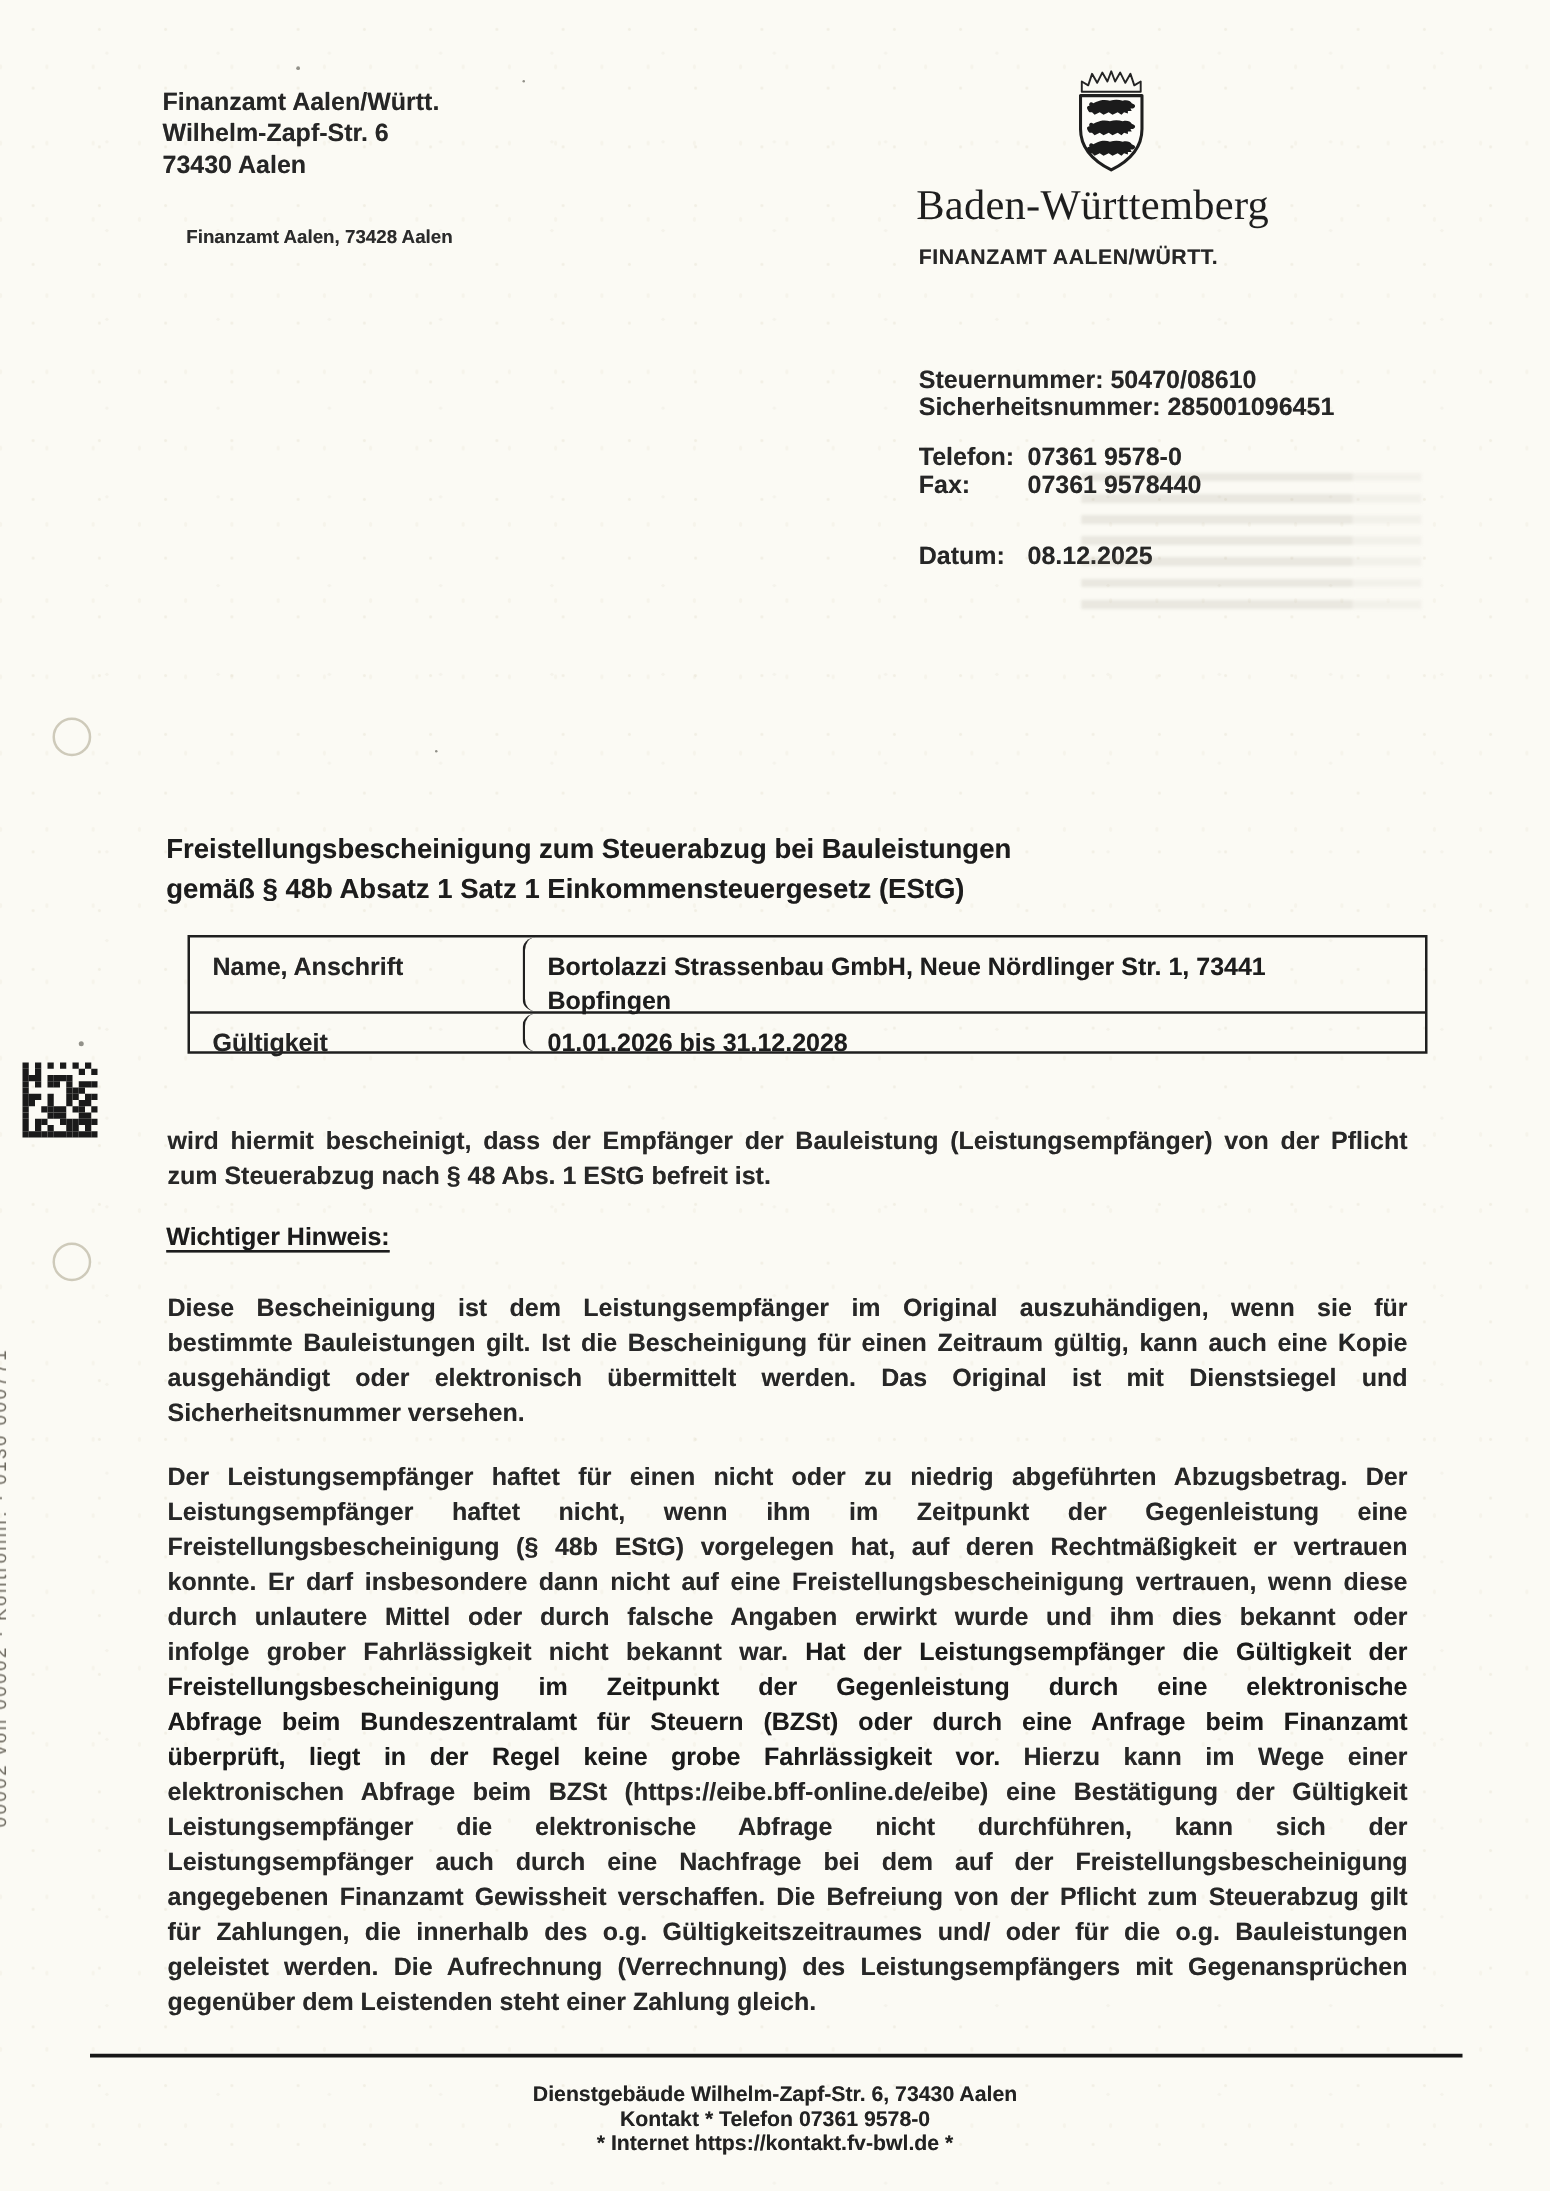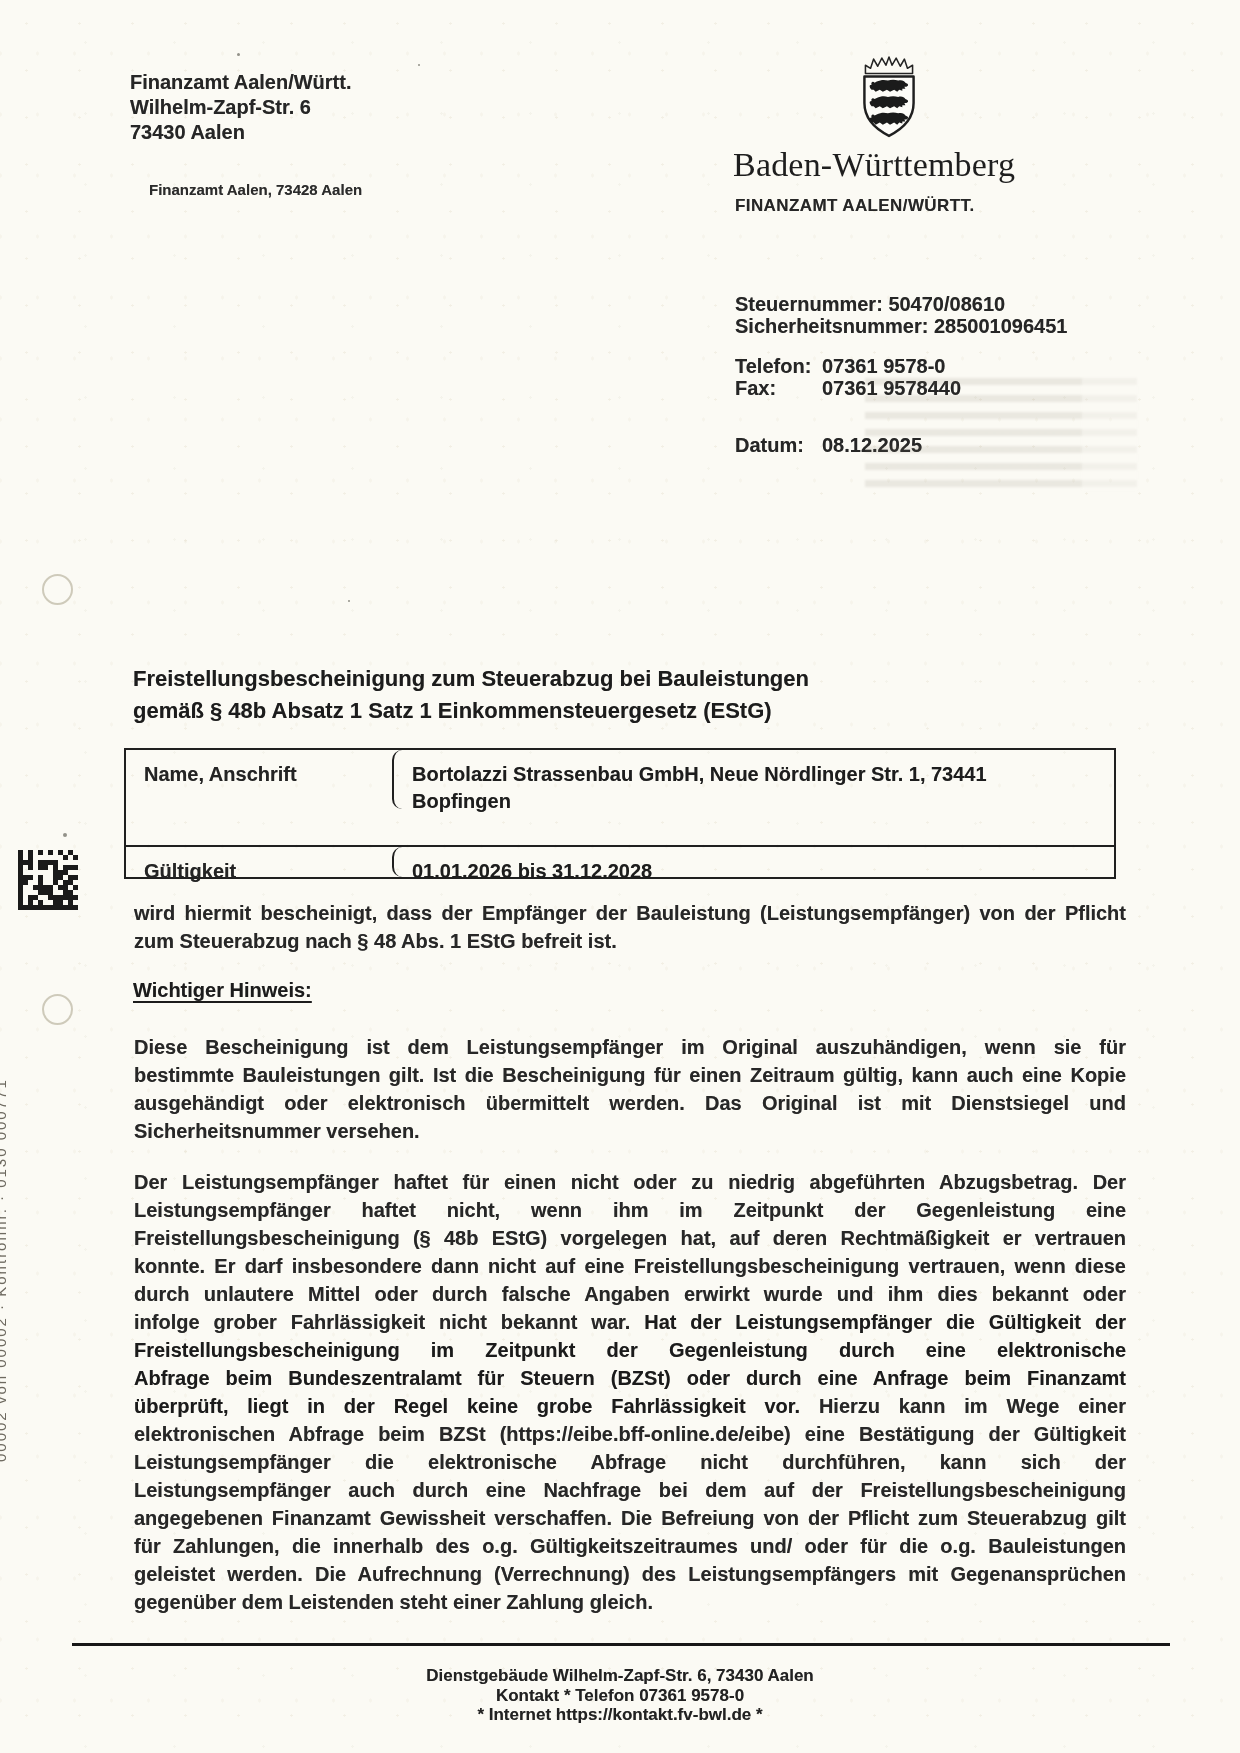--- a/index.html
+++ b/index.html
@@ -32,28 +32,28 @@
   .info{left:735px;top:293px;font-size:20px;color:#262626;}
   .info .row{line-height:22px;white-space:nowrap;}
   .info .gap{height:18px;}
   .info .gap-lg{height:35px;}
   .info .lbl{display:inline-block;min-width:87px;}
 
   
   .doc-title{left:133px;top:663px;font-size:22px;font-weight:700;line-height:32px;color:#1c1c1c;}
 
   
-  .doc-table{left:124px;top:748px;width:988px;border:2px solid #1f1f1f;background:transparent;}
+  .doc-table{left:150px;top:748px;width:988px;border:2px solid #1f1f1f;background:transparent;}
   .doc-table .tr{display:flex;}
   .doc-table .tr + .tr{border-top:2px solid #1f1f1f;}
   .doc-table .td-label{width:248px;padding:13px 0 0 18px;font-size:20px;flex:none;}
   .doc-table .td-value{flex:1;border-left:2px solid #1f1f1f;padding:11px 14px 0 18px;
     font-size:20px;font-weight:700;line-height:27px;color:#1d1d1d;border-radius:10px;}
   .doc-table .r1{height:59px;}   
-  .doc-table .r2{height:30px;margin-top:36px;}
+  .doc-table .r2{height:30px;}
 
   
   .para{left:134px;width:992px;font-size:20px;line-height:28px;color:#272727;}
   .para .ln{text-align:justify;text-align-last:justify;}
   .para .ln:last-child{text-align-last:left;}
   .para b{color:#1b1b1b;}
   .cert{top:899px;}
   .notice-h{left:133px;top:979px;font-size:20px;font-weight:700;text-decoration:underline;
     text-underline-offset:4px;color:#1c1c1c;}
   .p1{top:1033px;}

